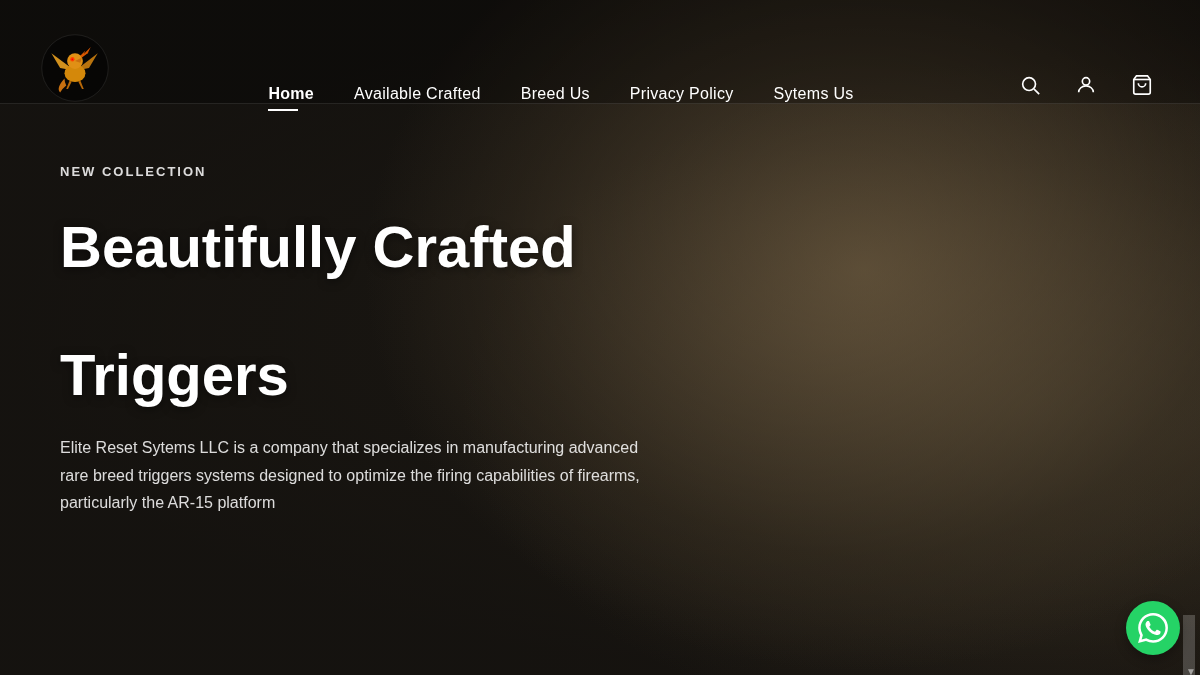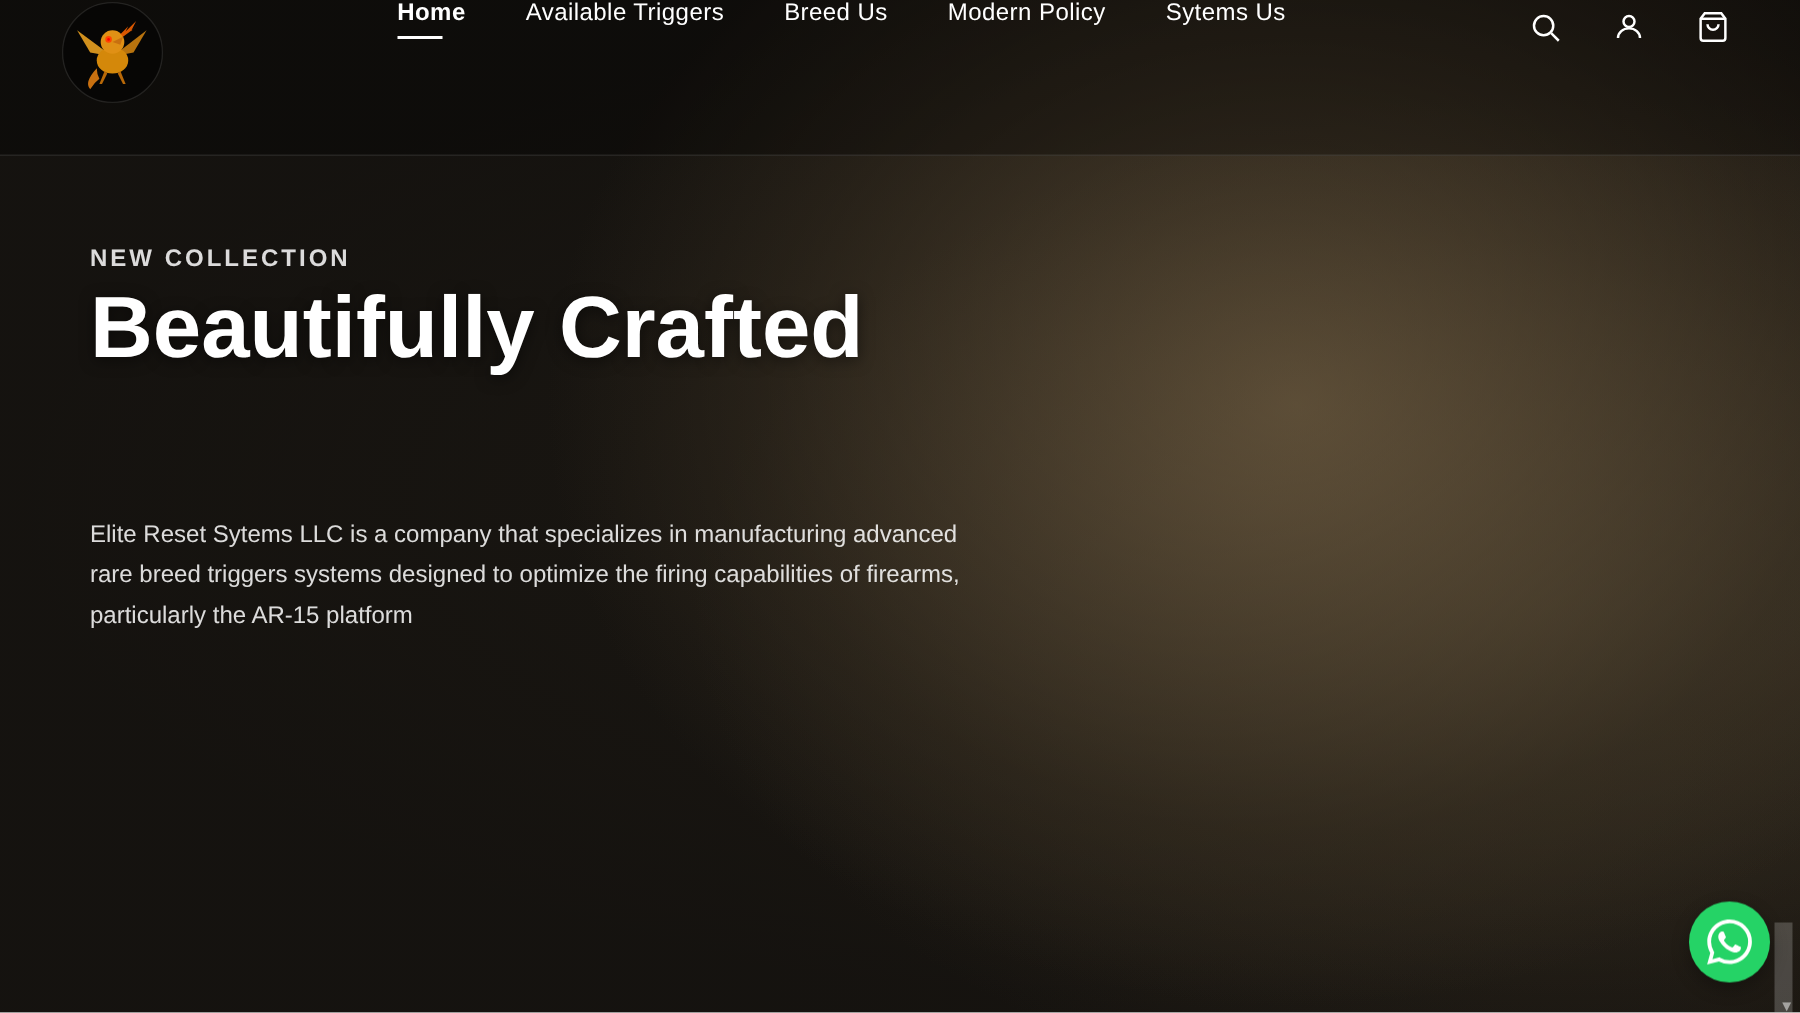--- a/index.html
+++ b/index.html
@@ -44,21 +44,21 @@
         radial-gradient(ellipse at 60% 40%, rgba(120, 100, 70, 0.6) 0%, rgba(60, 50, 35, 0.4) 50%, transparent 70%),
         radial-gradient(ellipse at 80% 60%, rgba(80, 70, 50, 0.5) 0%, transparent 60%);
       z-index: 1;
     }
 
     
     .navbar {
       position: relative;
       z-index: 10;
       display: flex;
-      align-items: flex-start;
+      align-items: flex-end;
       justify-content: space-between;
       padding: 0 40px;
       height: 104px;
       background: rgba(0, 0, 0, 0.3);
       border-bottom: 1px solid rgba(255,255,255,0.1);
       gap: 16px;
     }
 
     .logo-area {
       display: flex;
@@ -135,25 +135,25 @@
     
     .hero-content {
       position: relative;
       z-index: 5;
       padding: 60px 60px 60px 60px;
       max-width: 720px;
     }
 
     .badge {
       color: rgba(255,255,255,0.85);
-      font-size: 16px;
+      font-size: 13px;
       font-weight: 600;
       letter-spacing: 2px;
       text-transform: uppercase;
-      margin-bottom: 5px;
+      margin-bottom: 36px;
     }
 
     .hero-title {
       color: #ffffff;
       font-size: 58px;
       font-weight: 700;
       line-height: 1.1;
       margin-bottom: 28px;
       text-shadow: 0 2px 10px rgba(0,0,0,0.5);
     }
@@ -243,27 +243,27 @@
         <path d="M38 46 L42 56 L40 56 L36 48Z" fill="#b86808"></path>
       </g>
     </svg>
   </div>
 
   <ul class="nav-links">
     <li class="active">
       <a href="#">Home</a>
     </li>
     <li>
-      <a href="#">Available Triggers</a>
+      <a href="#">Available Crafted</a>
     </li>
     <li>
       <a href="#">Breed Us</a>
     </li>
     <li>
-      <a href="#">Modern Policy</a>
+      <a href="#">Privacy Policy</a>
     </li>
     <li>
       <a href="#">Sytems Us</a>
     </li>
   </ul>
 
   <div class="nav-icons">
     <button class="nav-icon-btn" title="Search">
       <svg viewBox="0 0 24 24">
         <circle cx="11" cy="11" r="7"></circle>
@@ -285,20 +285,21 @@
     </button>
   </div>
 </nav>
 
 <section class="hero-content">
   <div class="badge">NEW COLLECTION</div>
 
   <h1 class="hero-title">
     <span>Beautifully Crafted</span><br>
     <br>
+    <span>Triggers</span>
   </h1>
 
   <p class="hero-description">Elite Reset Sytems LLC is a company that specializes in manufacturing advanced rare breed triggers systems designed to optimize the firing capabilities of firearms, particularly the AR-15 platform</p>
 
 </section>
 
 <div class="whatsapp-btn" title="WhatsApp">
   <svg viewBox="0 0 24 24" xmlns="http://www.w3.org/2000/svg">
     <path d="M17.472 14.382c-.297-.149-1.758-.867-2.03-.967-.273-.099-.471-.148-.67.15-.197.297-.767.966-.94 1.164-.173.199-.347.223-.644.075-.297-.15-1.255-.463-2.39-1.475-.883-.788-1.48-1.761-1.653-2.059-.173-.297-.018-.458.13-.606.134-.133.298-.347.446-.52.149-.174.198-.298.298-.497.099-.198.05-.371-.025-.52-.075-.149-.669-1.612-.916-2.207-.242-.579-.487-.5-.669-.51-.173-.008-.371-.01-.57-.01-.198 0-.52.074-.792.372-.272.297-1.04 1.016-1.04 2.479 0 1.462 1.065 2.875 1.213 3.074.149.198 2.096 3.2 5.077 4.487.709.306 1.262.489 1.694.625.712.227 1.36.195 1.871.118.571-.085 1.758-.719 2.006-1.413.248-.694.248-1.289.173-1.413-.074-.124-.272-.198-.57-.347m-5.421 7.403h-.004a9.87 9.87 0 01-5.031-1.378l-.361-.214-3.741.982.998-3.648-.235-.374a9.86 9.86 0 01-1.51-5.26c.001-5.45 4.436-9.884 9.888-9.884 2.64 0 5.122 1.03 6.988 2.898a9.825 9.825 0 012.893 6.994c-.003 5.45-4.437 9.884-9.885 9.884m8.413-18.297A11.815 11.815 0 0012.05 0C5.495 0 .16 5.335.157 11.892c0 2.096.547 4.142 1.588 5.945L.057 24l6.305-1.654a11.882 11.882 0 005.683 1.448h.005c6.554 0 11.89-5.335 11.893-11.893a11.821 11.821 0 00-3.48-8.413z"></path>
   </svg>

